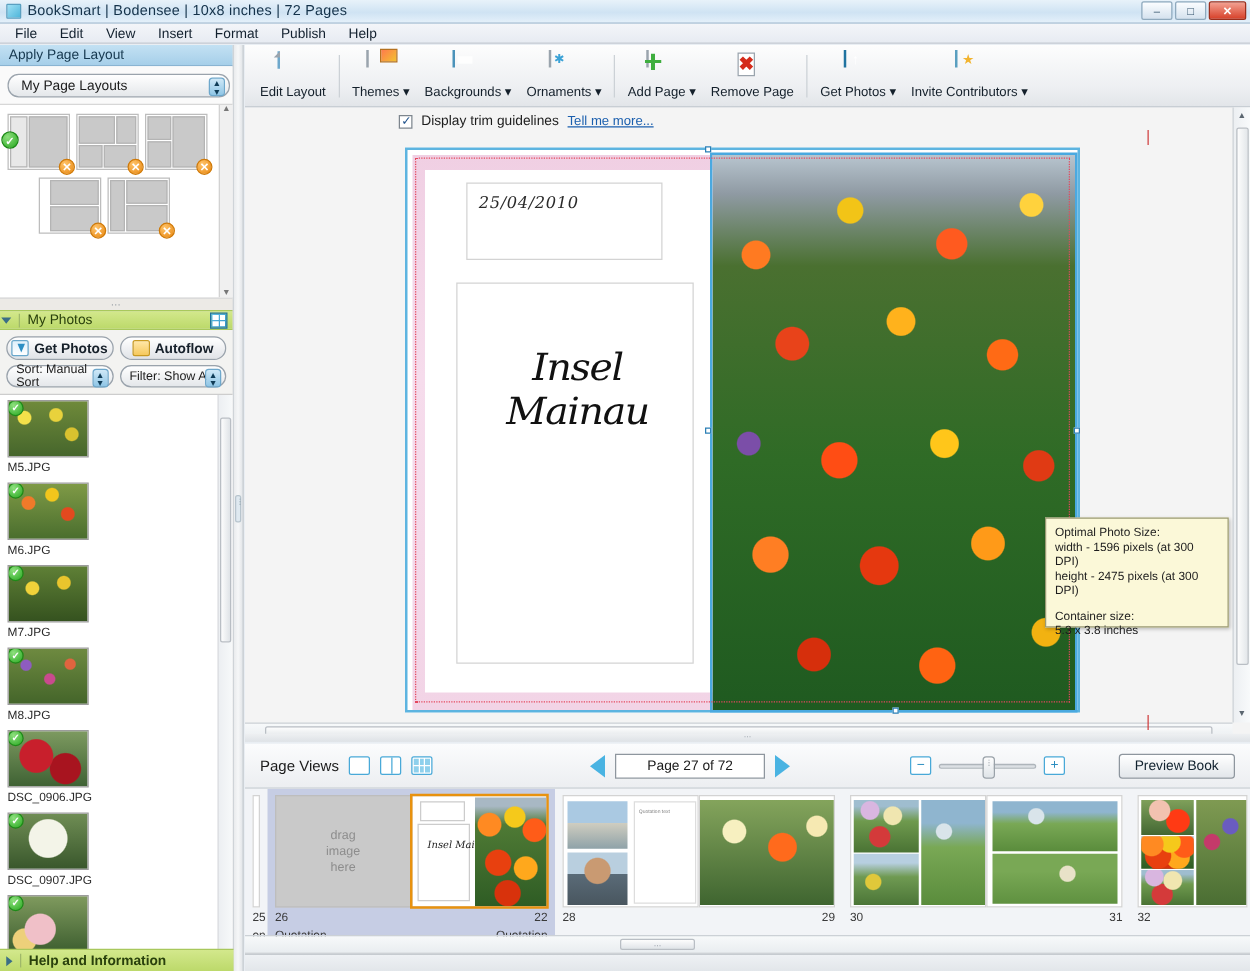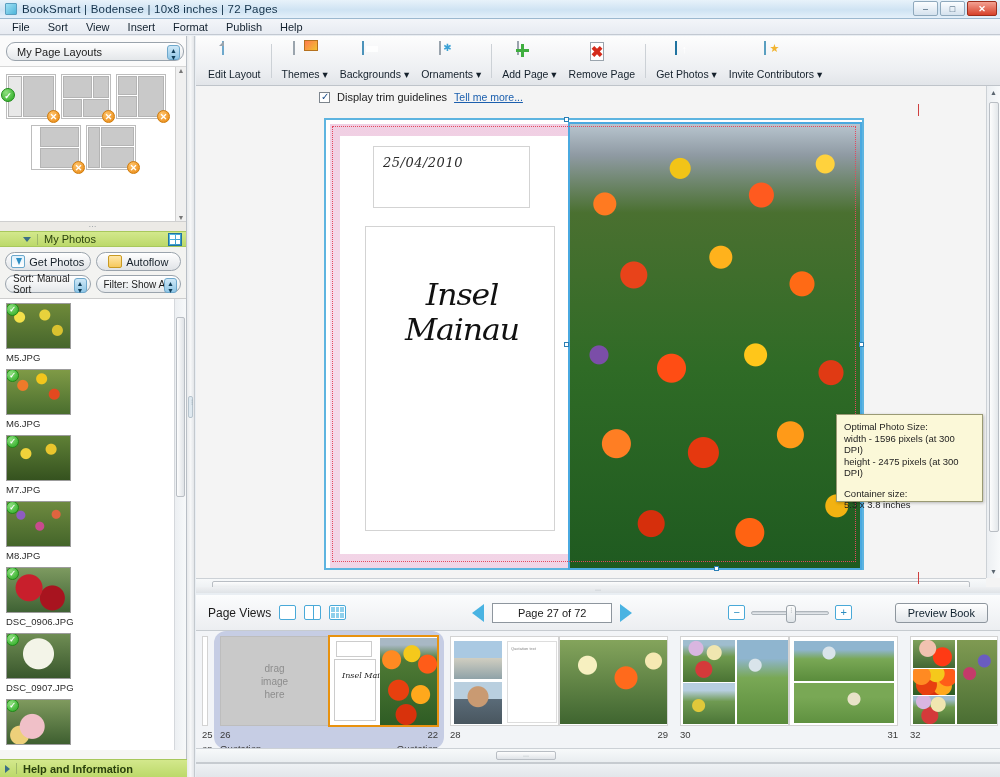--- a/index.html
+++ b/index.html
@@ -92,33 +92,33 @@
     position:absolute; right:0; top:0; width:11px; height:100%;
     background:#f0f0f0; border-left:1px solid #d2d2d2;
     display:flex; flex-direction:column; justify-content:space-between; align-items:center;
     font-size:7px; color:#777;
   }
   .grip-dots { text-align:center; font-size:8px; color:#9aa0a6; letter-spacing:1px; height:9px; line-height:9px; background:#eceae6;}
 
   .photos-head {
     height:16px; background:linear-gradient(to bottom,#d3e88c,#bcd96a);
     border-top:1px solid #a8c85c; border-bottom:1px solid #a8c85c;
-    display:flex; align-items:center; padding-left:23px; gap:6px;
+    display:flex; align-items:center; padding-left:1px; gap:6px;
     font-size:11px; color:#29400c; position:relative;
   }
   .tri { width:0;height:0;border-left:5px solid #3b6e86; border-top:4px solid transparent; border-bottom:4px solid transparent;}
   .tri.down { border-left:4px solid transparent;border-right:4px solid transparent;border-top:5px solid #3b6e86;border-bottom:0;}
   .hsep { width:1px; height:11px; background:#9fb86a; }
   .grid-ico {
     position:absolute; right:4px; top:1px; width:14px; height:13px;
     background:linear-gradient(135deg,#5fc0e8,#2e8fc4); border:1px solid #2073a0;
     display:grid; grid-template-columns:1fr 1fr; grid-template-rows:1fr 1fr; gap:1px; padding:1px;
   }
   .grid-ico i { background:#fff; display:block; }
-  .photo-btnrow { display:flex; gap:5px; padding:5px 5px 4px 5px; background:#f3f3f1;}
+  .photo-btnrow { display:flex; gap:5px; padding:5px 5px 4px 5px; background:#f3f3f1;font-weight:bold;}
   .btn3d {
     flex:1; height:19px; border:1px solid #9aa3ac; border-radius:10px;
     background:linear-gradient(to bottom,#ffffff,#e0e3e7);
     display:flex; align-items:center; justify-content:center; gap:4px;
     font-size:11px; color:#16202a;
   }
   .mini-ico { width:14px; height:13px; border-radius:2px; }
   .ico-getphotos { background:linear-gradient(to bottom,#dff0fb,#fff); border:1px solid #6aa8cc; position:relative;}
   .ico-getphotos::after{content:"";position:absolute;left:4px;top:2px;border-left:3px solid transparent;border-right:3px solid transparent;border-top:7px solid #2e8fc4;}
   .ico-autoflow { background:linear-gradient(to bottom,#ffe7a8,#f6c95d); border:1px solid #c99a22; }
@@ -355,30 +355,33 @@
     <div class="tb-title">BookSmart  |  Bodensee  |  10x8 inches  |  72 Pages</div>
     <div class="winbtns">
       <div class="winbtn">–</div>
       <div class="winbtn">□</div>
       <div class="winbtn close">✕</div>
     </div>
   </div>
 
   <div class="menubar">
     <div class="menuitem">File</div>
-    <div class="menuitem">Sort</div>
+    <div class="menuitem">Edit</div>
     <div class="menuitem">View</div>
     <div class="menuitem">Insert</div>
     <div class="menuitem">Format</div>
     <div class="menuitem">Publish</div>
     <div class="menuitem">Help</div>
   </div>
 
   <div class="sidebar">
 
+    <div class="panel-head">
+      <span>Apply Page Layout</span>
+    </div>
 
     <div class="layout-select-wrap">
       <div class="fauxselect">
         <span>My Page Layouts</span>
         <span class="spin">▲<br>▼</span>
       </div>
     </div>
 
     <div class="layout-scroll">
       <div class="layout-grid">
@@ -653,21 +656,21 @@
           </div>
           <div class="fs-labels">
             <span>25</span>
             <span></span>
           </div>
           <div class="fs-labels">
             <span>on</span>
             <span></span>
           </div>
         </div>
-        <div class="spreadcell selected" style="width: 230px; border-radius: 12px;">
+        <div class="spreadcell selected" style="width: 230px;">
           <div class="pagepair">
             <div class="thumbpage drag">
               <span>drag</span>
               <span>image</span>
               <span>here</span>
             </div>
             <div class="thumbpage sel-frame">
               <div style="position:absolute;left:6px;top:4px;width:36px;height:16px;border:1px solid #ccc"></div>
               <div style="position:absolute;left:4px;top:22px;width:42px;height:62px;border:1px solid #ccc"></div>
               <div style="position:absolute;left:12px;top:34px;font-family:'DejaVu Serif',serif;font-style:italic;font-size:8px;color:#222">Insel Mainau</div>

